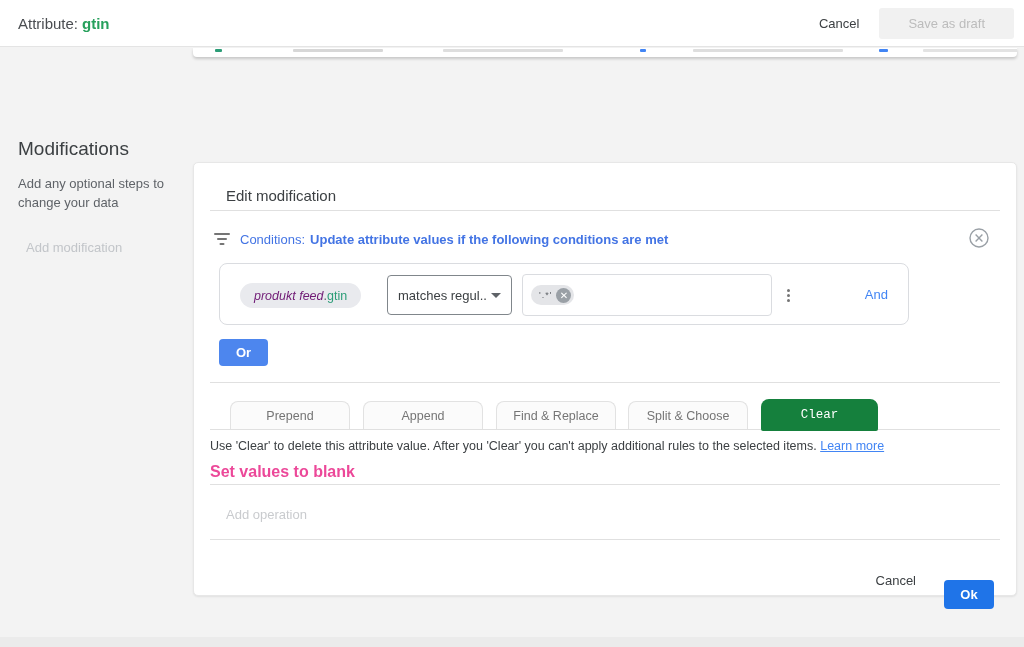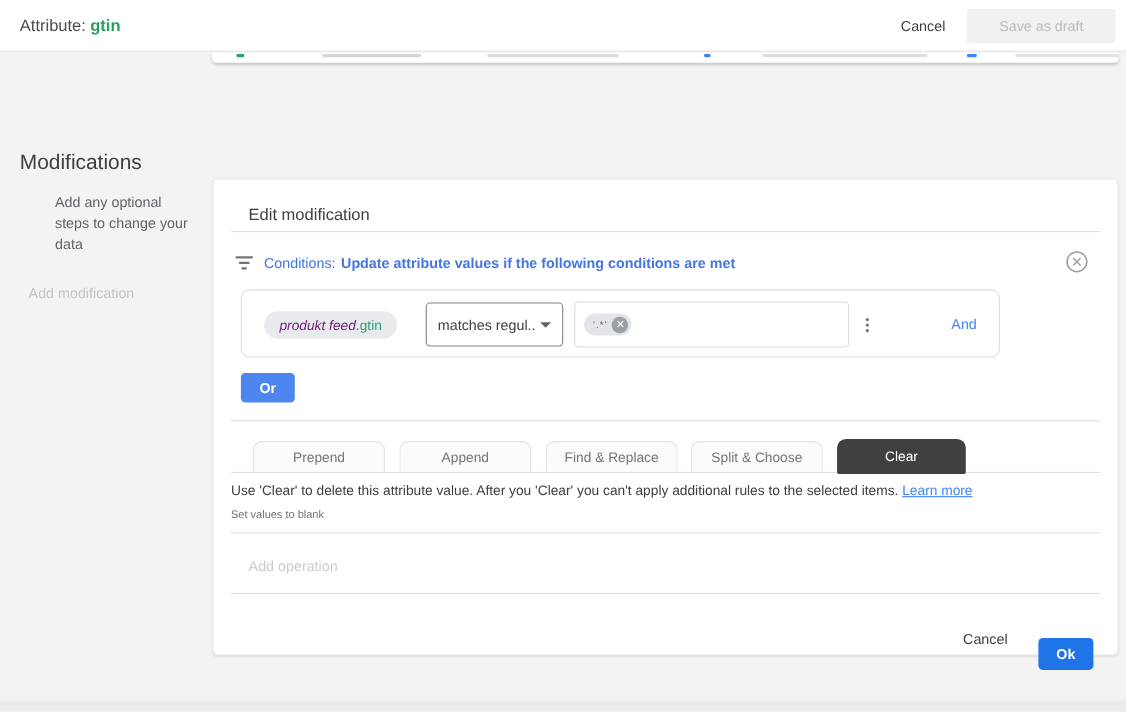--- a/index.html
+++ b/index.html
@@ -36,21 +36,21 @@
     position:absolute; left:193px; top:48px; width:824px; height:9px;
     background:#ffffff; border-radius:0 0 4px 4px;
     box-shadow:0 2px 3px rgba(0,0,0,0.18);
     overflow:hidden;
   }
   .clip-frag { position:absolute; top:1px; height:3px; border-radius:1px; }
 
   
   .side { position:absolute; left:18px; top:138px; width:160px; }
   .side-heading { font-size:19px; color:#3c4043; }
-  .side-desc { margin-top:15px; font-size:13px; color:#5f6368; line-height:1.45;margin-left:32px; }
+  .side-desc { margin-top:15px; font-size:13px; color:#5f6368; line-height:1.45; }
   .side-add { margin-top:27px; margin-left:8px; font-size:13px; color:#c2c5c9; cursor:default; }
 
   
   .card {
     position:absolute; left:193px; top:162px; width:824px; height:434px;
     background:#ffffff; border:1px solid #e7e7e7; border-radius:5px;
     box-shadow:0 1px 2px rgba(0,0,0,0.08);
   }
   .card-title { position:absolute; left:32px; top:24px; font-size:15px; color:#3c4043; }
   .divider { position:absolute; left:16px; right:16px; height:1px; background:#e0e0e0; }
@@ -118,27 +118,27 @@
 
   
   .tabs-line { top:266px; }
   .tab {
     position:absolute; height:28px; width:120px; top:238px;
     background:#fbfbfb; border:1px solid #e2e2e2; border-bottom:none;
     border-radius:8px 8px 0 0; color:#757575; font-size:12.5px;
     display:flex; align-items:center; justify-content:center; cursor:pointer;
   }
   .tab.selected {
-    background:#404040; color:#ffffff; border:none; height:32px; top:236px;
-    border-radius:8px 8px 2px 2px; width:117px; z-index:2;
+    background:#15803d; color:#ffffff; border:none; height:32px; top:236px;
+    border-radius:8px 8px 2px 2px; width:117px; z-index:2;font-family:Liberation Mono, monospace;
   }
 
   .note { position:absolute; left:16px; top:276px; font-size:12.5px; color:#3c4043; }
   .note a { color:#4285f4; text-decoration:underline; cursor:pointer; }
-  .set-values { position:absolute; left:16px; top:300px; font-size:10px; font-weight:normal; color:#737373; }
+  .set-values { position:absolute; left:16px; top:300px; font-size:16px; font-weight:bold; color:#ec4899; }
   .add-op { position:absolute; left:32px; top:344px; font-size:13px; color:#c9cbce; }
 
   .footer-row { position:absolute; right:22px; top:388px; display:flex; align-items:center; }
   .btn-ok {
     margin-left:18px; width:50px; height:29px; background:#1f74e8; color:#fff;
     border:none; border-radius:4px; font-family:inherit; font-size:13px; font-weight:bold; cursor:pointer;margin-top:29px;
   }
 
   .bottom-strip { position:absolute; left:0; bottom:0; width:1024px; height:10px; background:#ebebeb; }
 </style>

